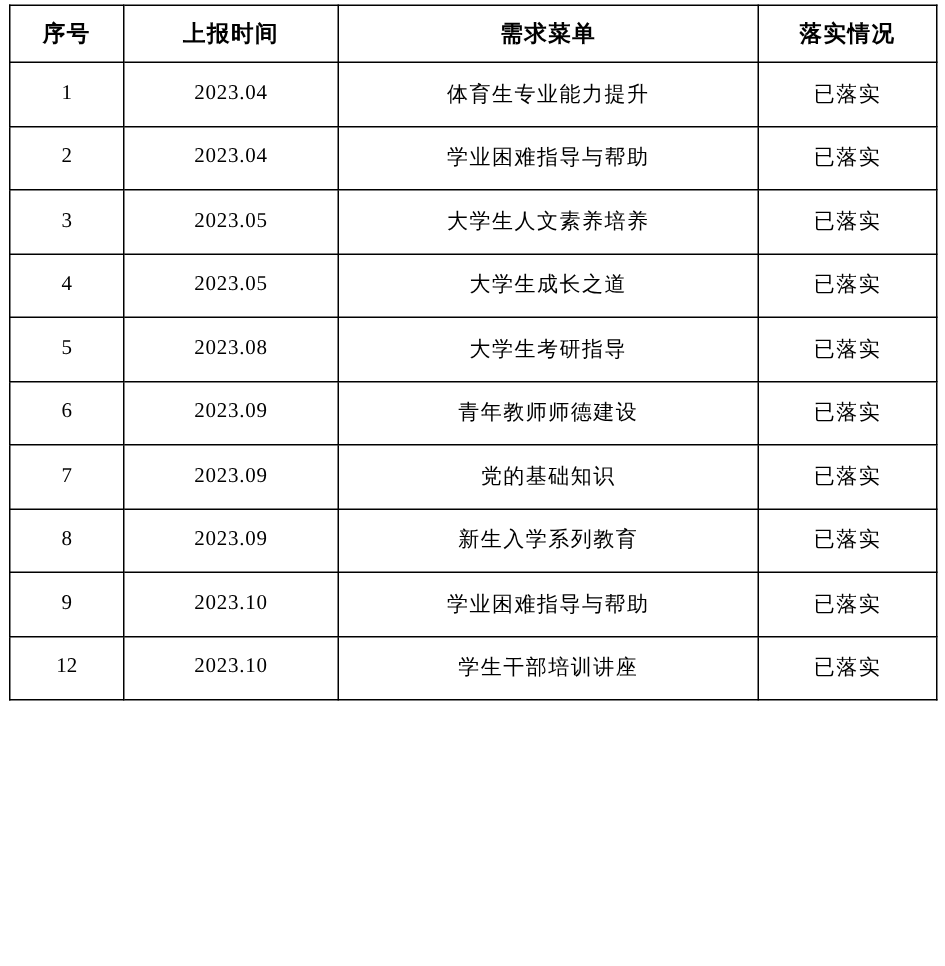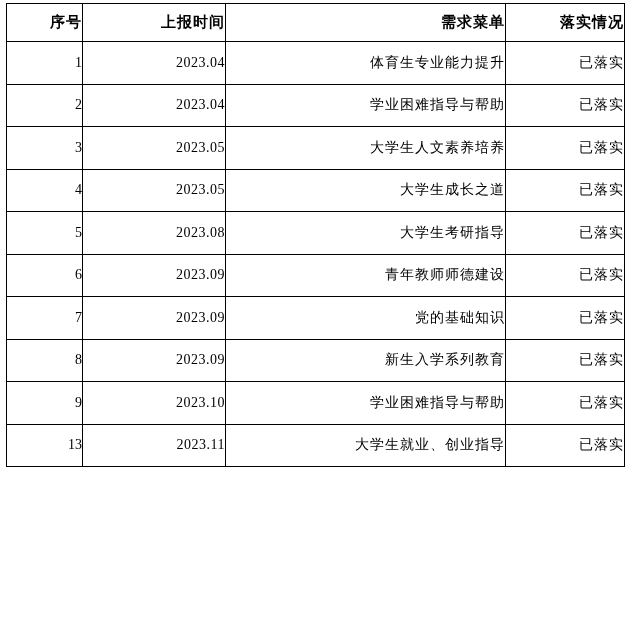--- a/index.html
+++ b/index.html
@@ -28,21 +28,21 @@
     table-layout: fixed;
   }
   table.req-table col.c-index { width: 76px; }
   table.req-table col.c-date  { width: 143px; }
   table.req-table col.c-menu  { width: 280px; }
   table.req-table col.c-status{ width: 119px; }
 
   table.req-table th,
   table.req-table td {
     border: 1px solid #000000;
-    text-align: right;
+    text-align: center;
     vertical-align: middle;
     padding: 0;
   }
   table.req-table thead th {
     height: 37px;
     font-weight: bold;
     font-size: 15px;
     letter-spacing: 1px;
     font-family: "Liberation Serif", "DejaVu Serif", serif;
   }
@@ -137,20 +137,20 @@
         <td class="menu">新生入学系列教育</td>
         <td class="status">已落实</td>
       </tr>
       <tr>
         <td class="idx">9</td>
         <td class="date">2023.10</td>
         <td class="menu">学业困难指导与帮助</td>
         <td class="status">已落实</td>
       </tr>
       <tr>
-        <td class="idx">13</td>
-        <td class="date">2023.11</td>
-        <td class="menu">大学生就业、创业指导</td>
+        <td class="idx">12</td>
+        <td class="date">2023.10</td>
+        <td class="menu">学生干部培训讲座</td>
         <td class="status">已落实</td>
       </tr>
     </tbody>
   </table>
 </div>
 
 </body></html>

